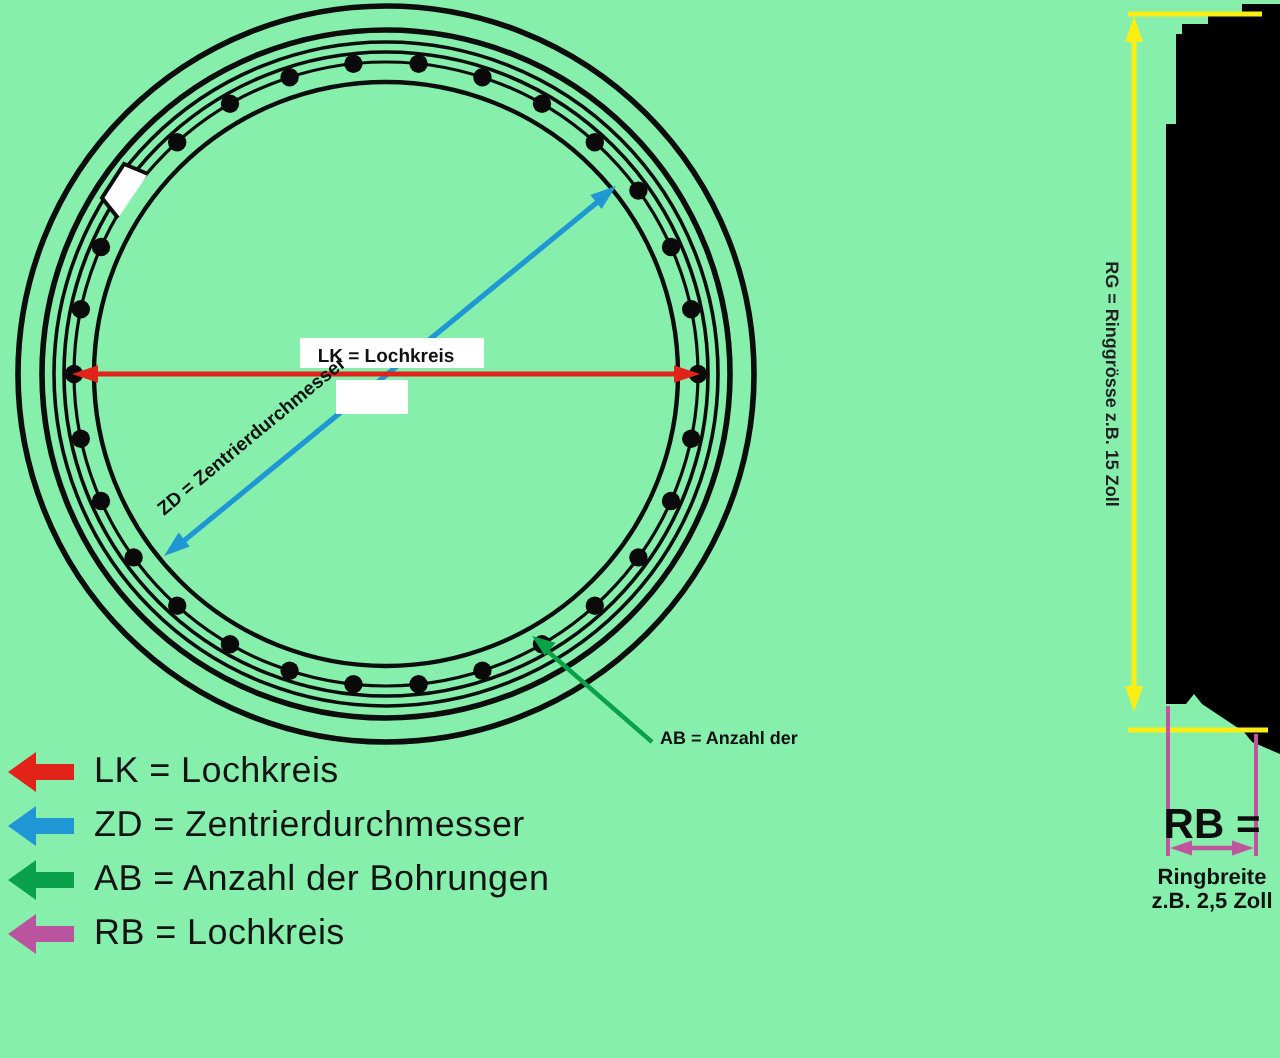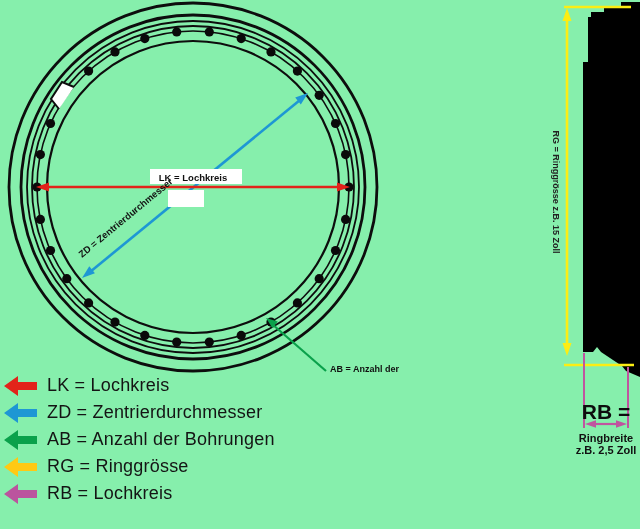--- a/index.html
+++ b/index.html
@@ -138,24 +138,18 @@
       <span class="legend-label">ZD = Zentrierdurchmesser</span>
     </div>
     <div class="legend-row">
       <svg width="34" height="22" viewBox="0 0 34 22">
         <polygon points="34,7 15,7 15,1 1,11 15,21 15,15 34,15" fill="#0aa14b"></polygon>
       </svg>
       <span class="legend-label">AB = Anzahl der Bohrungen</span>
     </div>
     <div class="legend-row">
       <svg width="34" height="22" viewBox="0 0 34 22">
-        <polygon points="34,7 15,7 15,1 1,11 15,21 15,15 34,15" fill="#ffc913"></polygon>
-      </svg>
-      <span class="legend-label">RG = Ringgrösse</span>
-    </div>
-    <div class="legend-row">
-      <svg width="34" height="22" viewBox="0 0 34 22">
         <polygon points="34,7 15,7 15,1 1,11 15,21 15,15 34,15" fill="#bb549e"></polygon>
       </svg>
       <span class="legend-label">RB = Lochkreis</span>
     </div>
   </div>
 </div>
 
 </body></html>

